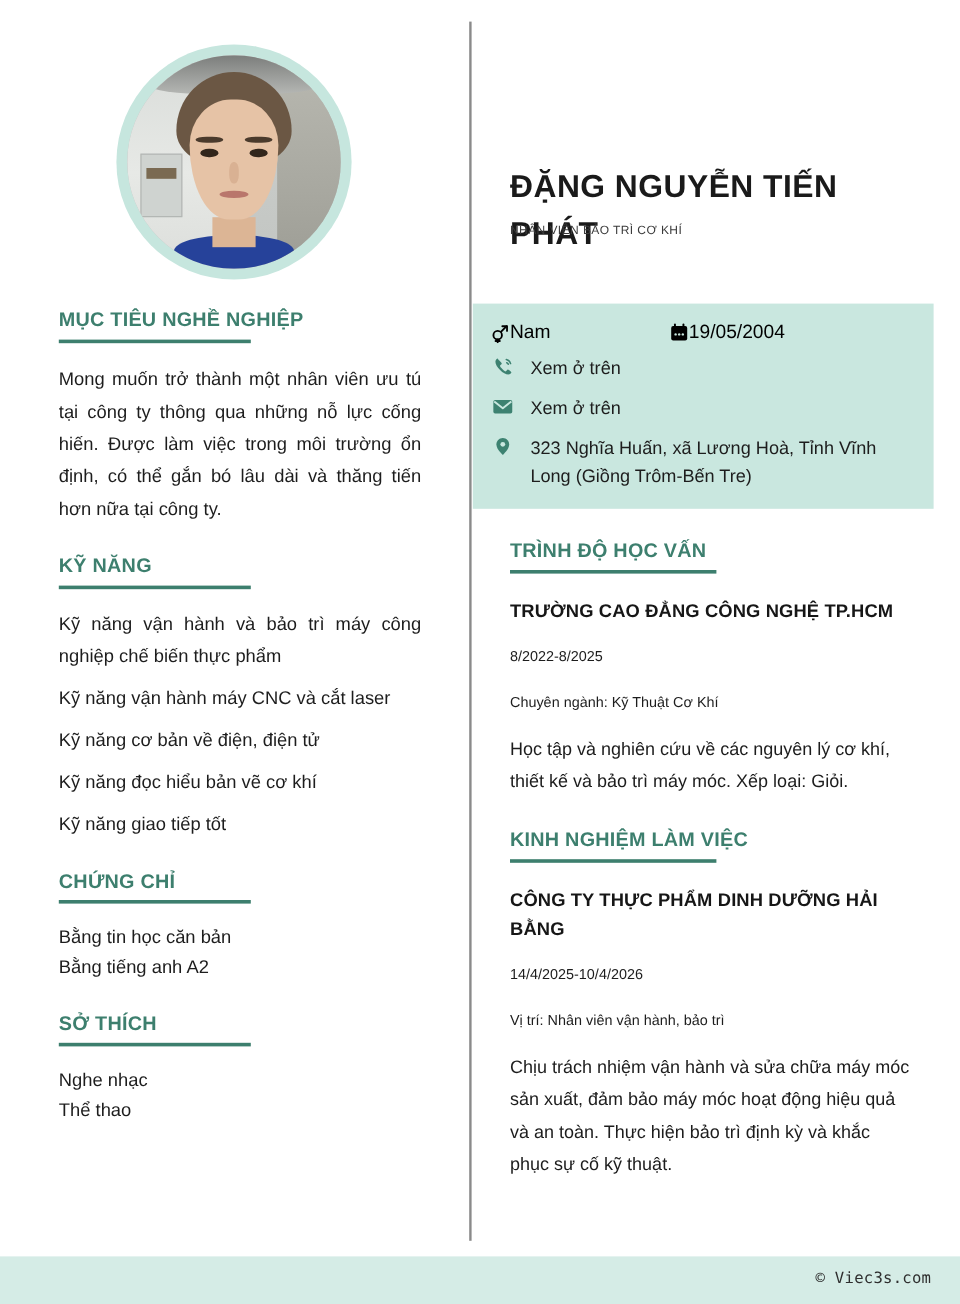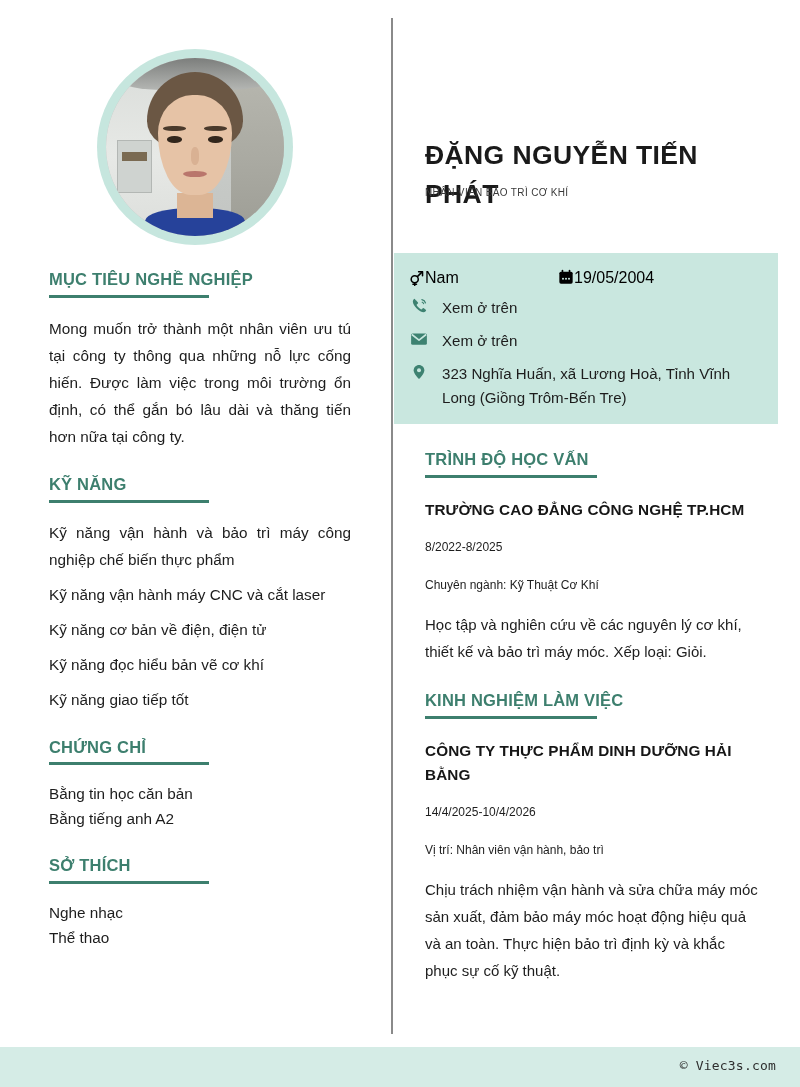--- a/index.html
+++ b/index.html
@@ -12,21 +12,21 @@
   .page {
     position: relative;
     width: 800px; height: 1087px;
     background: #ffffff;
     overflow: hidden;
   }
 
   
   .col-left {
     position: absolute;
-    left: 0; top: 12px;
+    left: 0; top: 0;
     width: 392px; height: 793px;
   }
   .col-right {
     position: absolute;
     left: 392px; top: 0;
     width: 408px; height: 1047px;
   }
   .divider {
     position: absolute;
     left: 391px; top: 18px;

